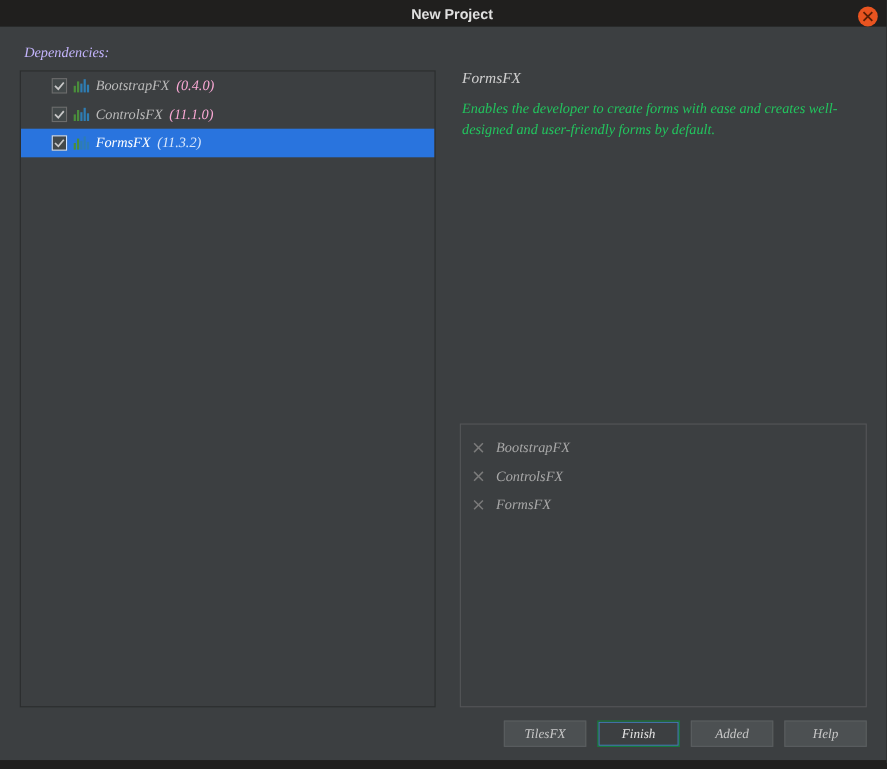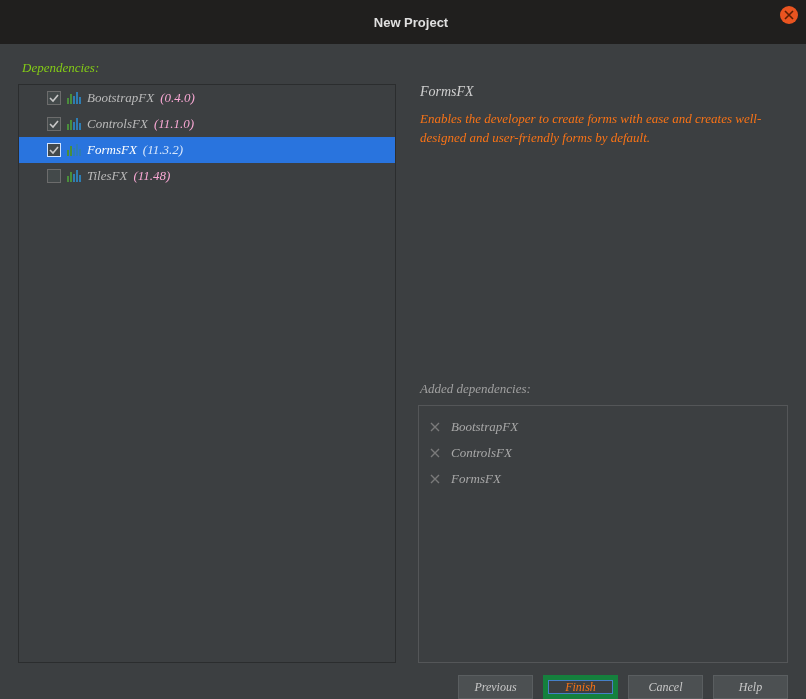--- a/index.html
+++ b/index.html
@@ -6,21 +6,21 @@
     body {
       width: 806px;
       height: 699px;
       background: #201f1e;
       font-family: Georgia, 'Times New Roman', serif;
       font-style: italic;
       color: #bababa;
       overflow: hidden;
     }
     .titlebar {
-      height: 44px;
+      height: 24px;
       background: #201f1e;
       display: flex;
       align-items: center;
       justify-content: center;
       position: relative;
       padding-left: 16px;
     }
     .titlebar-title {
       color: #e0e0e0;
       font-style: normal;
@@ -43,21 +43,21 @@
     }
     .close-btn svg { width: 10px; height: 10px; }
     .dialog-body {
       background: #3c3f41;
       height: 667px;
       padding: 10px 18px 12px 18px;
       display: flex;
       flex-direction: column;
     }
     .deps-label {
-      color: #84cc16;
+      color: #c4b5fd;
       font-size: 13px;
       padding: 6px 0 8px 4px;
     }
     .main-panels {
       display: flex;
       gap: 22px;
       flex: 1;
       min-height: 0;
     }
     .left-panel {
@@ -102,21 +102,21 @@
       gap: 1px;
       height: 12px;
       flex-shrink: 0;
     }
     .lib-icon span { width: 2px; display: block; }
     .dep-name { color: #bababa; font-size: 13px; white-space: nowrap; }
     .dep-version { color: #f9a8d4; font-size: 13px; white-space: nowrap; }
     .selected .dep-name { color: #ffffff; }
     .selected .dep-version { color: #d7e6fb; }
     .detail-title { color: #d0d0d0; font-size: 14px; margin-bottom: 10px; padding-left: 2px; }
-    .detail-desc { color: #f97316; font-size: 13px; line-height: 1.45; padding-left: 2px; }
+    .detail-desc { color: #22c55e; font-size: 13px; line-height: 1.45; padding-left: 2px; }
     .website-link {
       display: inline-flex;
       align-items: center;
       gap: 4px;
       color: #528fcf;
       font-size: 13px;
       margin-top: 20px;
       cursor: pointer;
       padding-left: 2px;
     }
@@ -160,24 +160,24 @@
       font-family: Georgia, serif;
       font-style: italic;
       font-size: 12px;
       display: flex;
       align-items: center;
       justify-content: center;
       cursor: pointer;
       padding: 0 14px;
     }
     .btn.primary {
-      border: 5px solid #15803d;
+      border: 1px solid #15803d;
       background: #3c3f41;
       box-shadow: inset 0 0 0 1px #467fc8;
-      color: #f97316;
+      color: #e5e5e5;
     }
   </style>
 </head>
 <body>
 
 <div class="titlebar">
   <span class="titlebar-title">New Project</span>
   <div class="close-btn">
     <svg viewBox="0 0 10 10">
         <path d="M1 1 L9 9 M9 1 L1 9" stroke="#5a1f05" stroke-width="1.6" fill="none"></path>
@@ -230,38 +230,25 @@
           <div class="lib-icon">
             <span style="height: 6px; background: rgb(74, 142, 59);"></span>
             <span style="height: 10px; background: rgb(74, 142, 59);"></span>
             <span style="height: 8px; background: rgb(46, 125, 179);"></span>
             <span style="height: 12px; background: rgb(46, 125, 179);"></span>
             <span style="height: 7px; background: rgb(46, 125, 179);"></span>
           </div>
           <span class="dep-name">FormsFX</span>
           <span class="dep-version">(11.3.2)</span>
         </div>
-        <div class="dep-row">
-          <div class="checkbox"></div>
-          <div class="lib-icon">
-            <span style="height: 6px; background: rgb(74, 142, 59);"></span>
-            <span style="height: 10px; background: rgb(74, 142, 59);"></span>
-            <span style="height: 8px; background: rgb(46, 125, 179);"></span>
-            <span style="height: 12px; background: rgb(46, 125, 179);"></span>
-            <span style="height: 7px; background: rgb(46, 125, 179);"></span>
-          </div>
-          <span class="dep-name">TilesFX</span>
-          <span class="dep-version">(11.48)</span>
-        </div>
       </div>
     <div class="right-panel">
       <div class="detail-title">FormsFX</div>
       <div class="detail-desc">Enables the developer to create forms with ease and creates well-designed and user-friendly forms by default.</div>
       <div class="right-spacer"></div>
-      <div class="added-label">Added dependencies:</div>
       <div class="added-box" id="added-list">
           <div class="added-row">
             <div class="remove-x">
               <svg viewBox="0 0 10 10">
                 <path d="M1 1 L9 9 M9 1 L1 9" stroke="#7a7a7a" stroke-width="1.4"></path>
               </svg>
             </div>
             <span class="added-name">BootstrapFX</span>
           </div>
           <div class="added-row">
@@ -277,18 +264,18 @@
               <svg viewBox="0 0 10 10">
                 <path d="M1 1 L9 9 M9 1 L1 9" stroke="#7a7a7a" stroke-width="1.4"></path>
               </svg>
             </div>
             <span class="added-name">FormsFX</span>
           </div>
         </div>
     </div>
   </div>
   <div class="button-bar">
-    <div class="btn">Previous</div>
+    <div class="btn">TilesFX</div>
     <div class="btn primary">Finish</div>
-    <div class="btn">Cancel</div>
+    <div class="btn">Added</div>
     <div class="btn">Help</div>
   </div>
 </div>
 
 </body></html>

